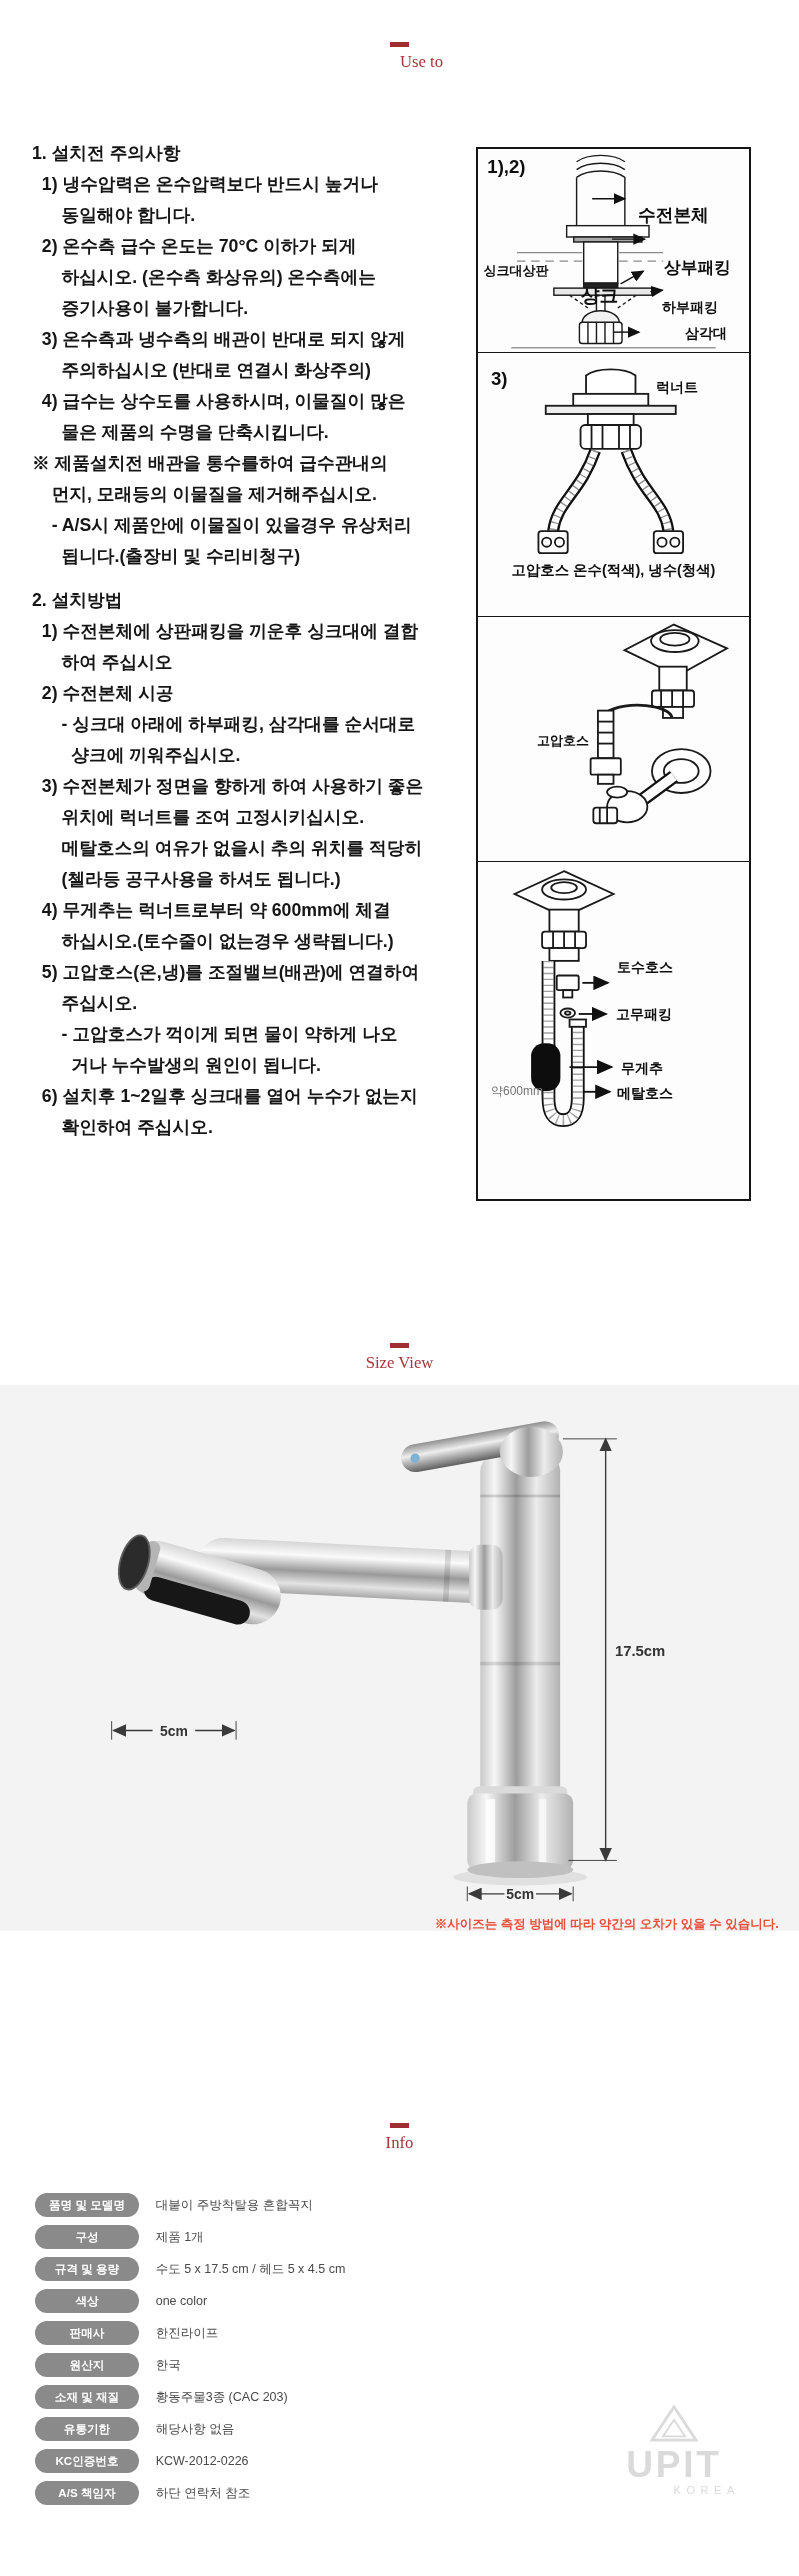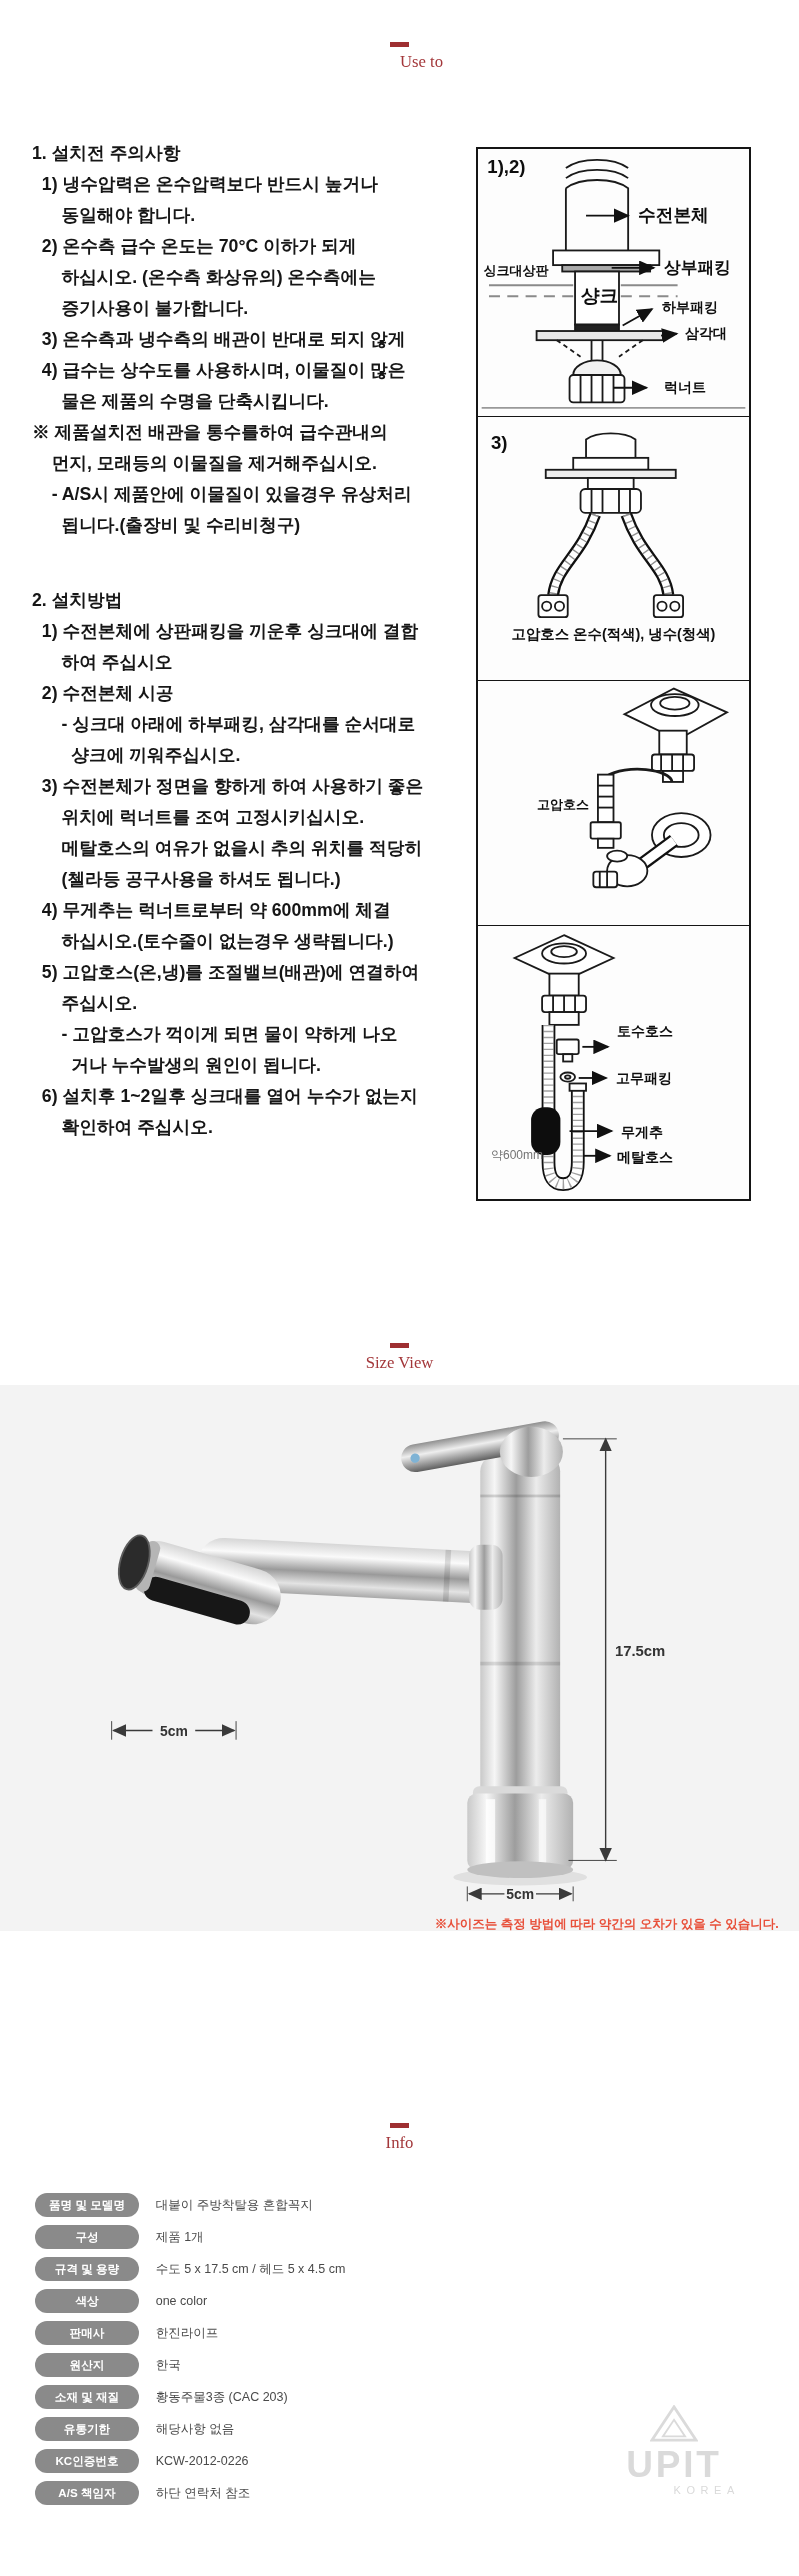--- a/index.html
+++ b/index.html
@@ -20,21 +20,21 @@
   .dpanel.b{border-bottom:1.9px solid #151515;}
   .dsvg{position:absolute;left:0;top:0;width:100%;height:100%;}
   .dlabel{position:absolute;font-weight:700;font-size:15px;color:#0e0e0e;white-space:nowrap;}
   .p1-tag{left:9.3px;top:7.4px;font-size:18.6px;}
   .p1-body{left:160px;top:54px;font-size:17.7px;}
   .p1-tp{left:186px;top:107px;font-size:16.7px;}
   .p1-st{left:5.6px;top:113px;font-size:13px;}
   .p1-shank{left:103px;top:134px;font-size:18.6px;}
   .p1-bp{left:184px;top:150px;font-size:14px;}
   .p1-tri{left:207px;top:176px;font-size:14px;}
-  .p1-nut{left:178px;top:230px;font-size:14px;margin-left:8px;}
+  .p1-nut{left:178px;top:230px;font-size:14px;}
   .p2-tag{left:13px;top:15px;font-size:18.6px;}
   .p2-cap{left:0;right:0;top:208px;text-align:center;font-size:14.4px;}
   .p3-hose{left:59px;top:115px;font-size:13px;}
   .p4-tosu{left:139px;top:97px;font-size:14px;}
   .p4-rubber{left:138px;top:144px;font-size:14px;}
   .p4-weight{left:143px;top:198px;font-size:14px;}
   .p4-metal{left:139px;top:223px;font-size:14px;}
   .p4-len{left:13px;top:221px;font-size:12px;color:#737373;font-weight:400;}
   
   .photo-area{position:absolute;left:0;top:1385px;width:799px;height:546px;background:#f3f3f3;}
@@ -61,20 +61,21 @@
 
   <div class="manual-text" style="top:138px;">
 
   <div class="tline">1. 설치전 주의사항</div>
       <div class="tline">  1) 냉수압력은 온수압력보다 반드시 높거나</div>
       <div class="tline">      동일해야 합니다.</div>
       <div class="tline">  2) 온수측 급수 온도는 70°C 이하가 되게</div>
       <div class="tline">      하십시오. (온수측 화상유의) 온수측에는</div>
       <div class="tline">      증기사용이 불가합니다.</div>
       <div class="tline">  3) 온수측과 냉수측의 배관이 반대로 되지 않게</div>
+      <div class="tline">      주의하십시오 (반대로 연결시 화상주의)</div>
       <div class="tline">  4) 급수는 상수도를 사용하시며, 이물질이 많은</div>
       <div class="tline">      물은 제품의 수명을 단축시킵니다.</div>
       <div class="tline">※ 제품설치전 배관을 통수를하여 급수관내의</div>
       <div class="tline">    먼지, 모래등의 이물질을 제거해주십시오.</div>
       <div class="tline">    - A/S시 제품안에 이물질이 있을경우 유상처리</div>
       <div class="tline">      됩니다.(출장비 및 수리비청구)</div>
     </div>
   <div class="manual-text" style="top:585px;">
 
   <div class="tline">2. 설치방법</div>
@@ -92,21 +93,21 @@
       <div class="tline">  5) 고압호스(온,냉)를 조절밸브(배관)에 연결하여</div>
       <div class="tline">      주십시오.</div>
       <div class="tline">      - 고압호스가 꺽이게 되면 물이 약하게 나오</div>
       <div class="tline">        거나 누수발생의 원인이 됩니다.</div>
       <div class="tline">  6) 설치후 1~2일후 싱크대를 열어 누수가 없는지</div>
       <div class="tline">      확인하여 주십시오.</div>
     </div>
 
   <div class="dcol">
 
-    <div class="dpanel b" style="height:268px;padding-left:40px;">
+    <div class="dpanel b" style="height:204px;padding-left:40px;">
       <svg class="dsvg" viewBox="0 0 296 286">
         <defs>
             <marker id="ah1" markerWidth="10" markerHeight="8" refX="8" refY="4" orient="auto">
               <path d="M0,0 L9,4 L0,8 z" fill="#111"></path>
             </marker>
           </defs>
         <g stroke="#1a1a1a" stroke-width="2" fill="none">
           <path d="M96,18 C112,6 148,6 164,18"></path>
           <path d="M96,29 C112,17 148,17 164,29"></path>
           <path d="M96,40 C112,28 148,28 164,40 L164,108 M96,40 L96,108"></path>

